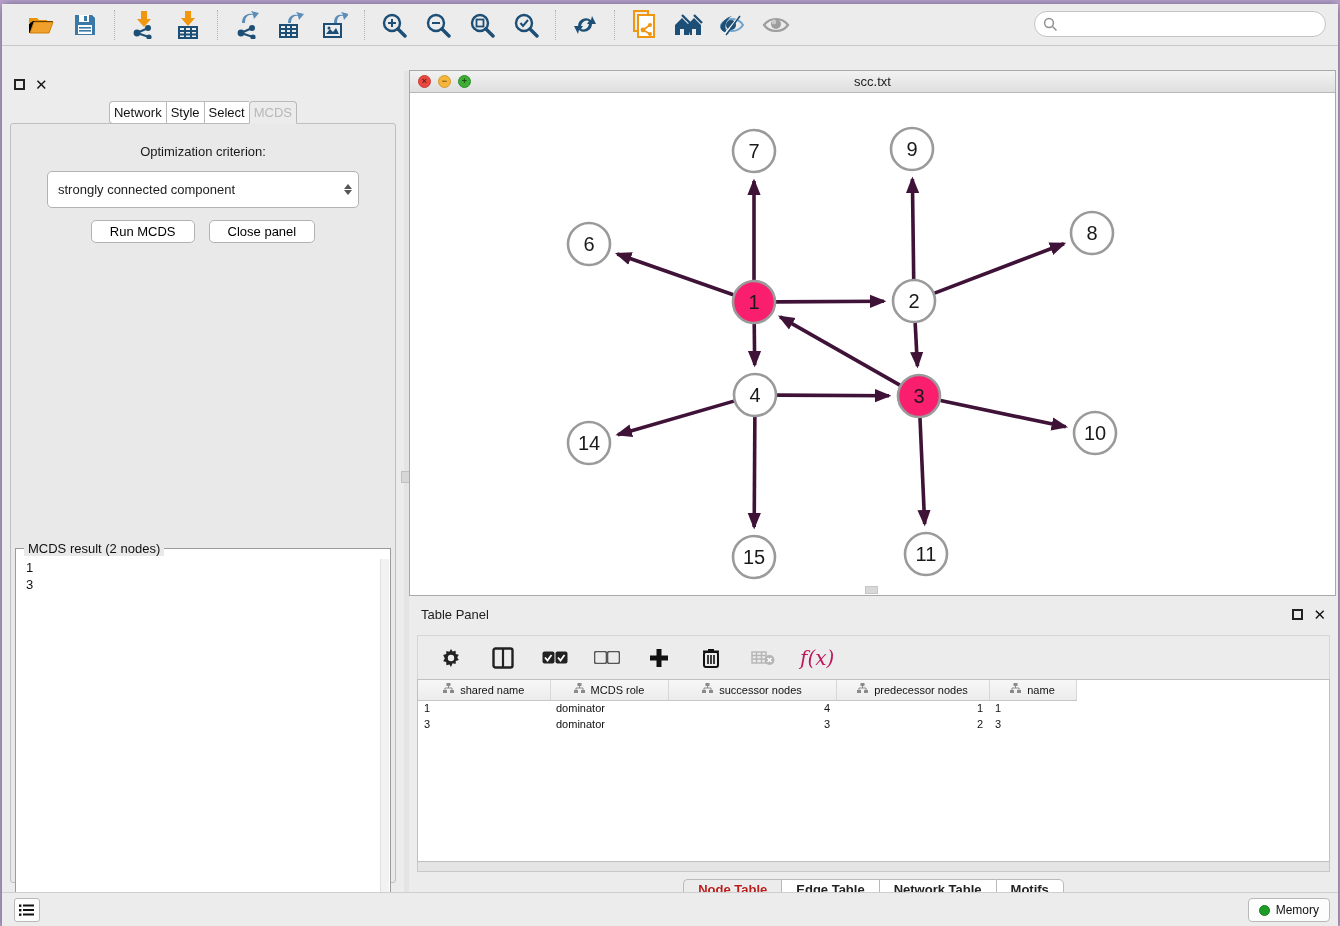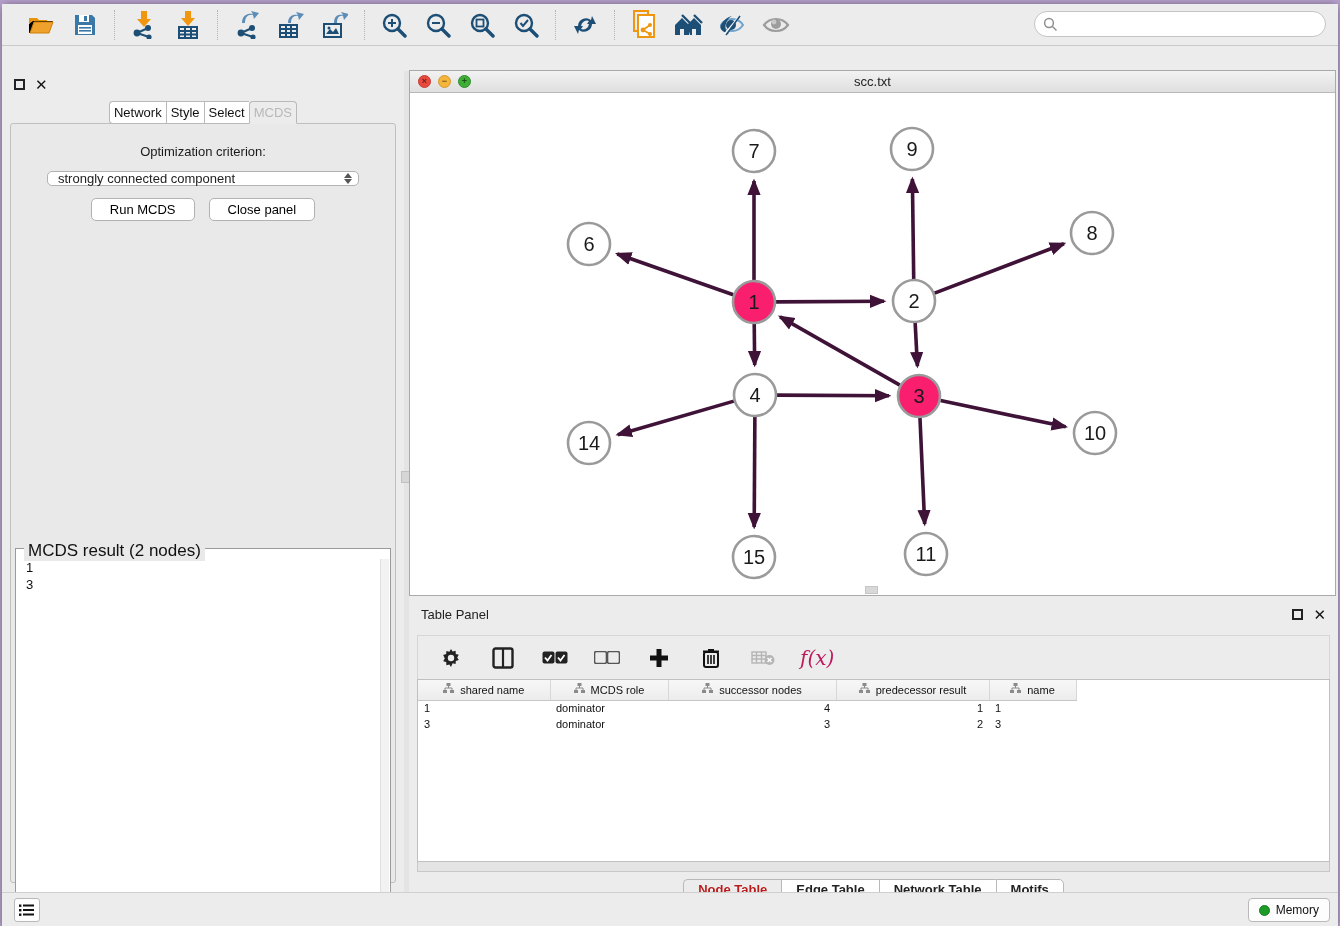--- a/index.html
+++ b/index.html
@@ -36,34 +36,34 @@
 
   .cp-tabs { position:absolute; left:0; top:30px; width:100%; display:flex; justify-content:center; z-index:3; }
   .cp-tab { height:23px; line-height:21px; padding:0 4px; font-size:13px; background:#fff;
     border:1px solid #b9b9b9; border-right:none; color:#111; }
   .cp-tab:first-child { border-radius:4px 0 0 4px; }
   .cp-tab.active { background:#ececec; color:#b8b8b8; border:1px solid #b9b9b9; border-radius:4px 4px 0 0;
     border-bottom:1px solid #ececec; }
   .cp-body { position:absolute; left:8px; top:52px; width:386px; height:760px; background:#e9e9e9;
     border:1px solid #bfbfbf; border-radius:3px; }
   .opt-label { text-align:center; margin-top:20px; font-size:13px; color:#1a1a1a; }
-  .dropdown { margin:12px auto 0; width:312px; height:15px; background:#fff; border:1px solid #b2b2b2;
+  .dropdown { margin:12px auto 0; width:312px; height:37px; background:#fff; border:1px solid #b2b2b2;
     border-radius:5px; display:flex; align-items:center; padding:0 6px 0 10px; font-size:13px; }
   .dropdown .dd-text { flex:1; }
   .dd-arrows { display:flex; flex-direction:column; align-items:center; gap:1px; }
   .dd-arrows i { display:block; width:0; height:0; border-left:4px solid transparent; border-right:4px solid transparent; }
   .dd-up { border-bottom:5px solid #555; }
   .dd-down { border-top:5px solid #555; }
   .cp-buttons { display:flex; justify-content:center; gap:14px; margin-top:12px; }
   .cp-btn { height:23px; padding:0 18px; background:#fff; border:1px solid #b2b2b2; border-radius:5px;
     font-size:13px; line-height:21px; }
 
   .result-group { position:absolute; left:4px; top:424px; width:376px; height:376px;
     border:1px solid #9b9b9b; background:#fff; }
-  .result-legend { position:absolute; top:-8px; left:8px; background:#e9e9e9; padding:0 4px; font-size:17px; color:#111; }
+  .result-legend { position:absolute; top:-8px; left:8px; background:#e9e9e9; padding:0 4px; font-size:13px; color:#111; }
   .result-lines { padding:10px 4px 0 10px; font-size:13px; line-height:17px; color:#111; }
   .result-scroll { position:absolute; right:1px; top:10px; width:9px; height:364px; background:#f2f2f2; border-left:1px solid #e0e0e0; }
 
   
   .v-split { position:absolute; left:402px; top:67px; width:5px; height:824px; background:#e4e4e4; }
   .v-grip { position:absolute; left:-3px; top:400px; width:10px; height:12px; background:#d6d6d6; border:1px solid #c0c0c0; }
 
   
   .net-window { position:absolute; left:407px; top:66px; width:927px; height:526px;
     border:1px solid #a9a9a9; background:#fff; }
@@ -500,21 +500,21 @@
               <th style="width: 153px;">
                 <span class="th-inner">
                   <span><svg width="11" height="11" viewBox="0 0 11 11">
                       <g fill="#8a8a8a">
                         <rect x="3.5" y="0" width="4" height="3"></rect>
                         <rect x="0" y="7" width="4" height="3"></rect>
                         <rect x="7" y="7" width="4" height="3"></rect>
                       </g>
                       <path d="M5.5 3 v2 M2 7 V5 h7 v2" stroke="#8a8a8a" fill="none"></path>
                     </svg></span>
-                  <span>predecessor result</span>
+                  <span>predecessor nodes</span>
                 </span>
               </th>
               <th style="width: 87px;">
                 <span class="th-inner">
                   <span><svg width="11" height="11" viewBox="0 0 11 11">
                       <g fill="#8a8a8a">
                         <rect x="3.5" y="0" width="4" height="3"></rect>
                         <rect x="0" y="7" width="4" height="3"></rect>
                         <rect x="7" y="7" width="4" height="3"></rect>
                       </g>

